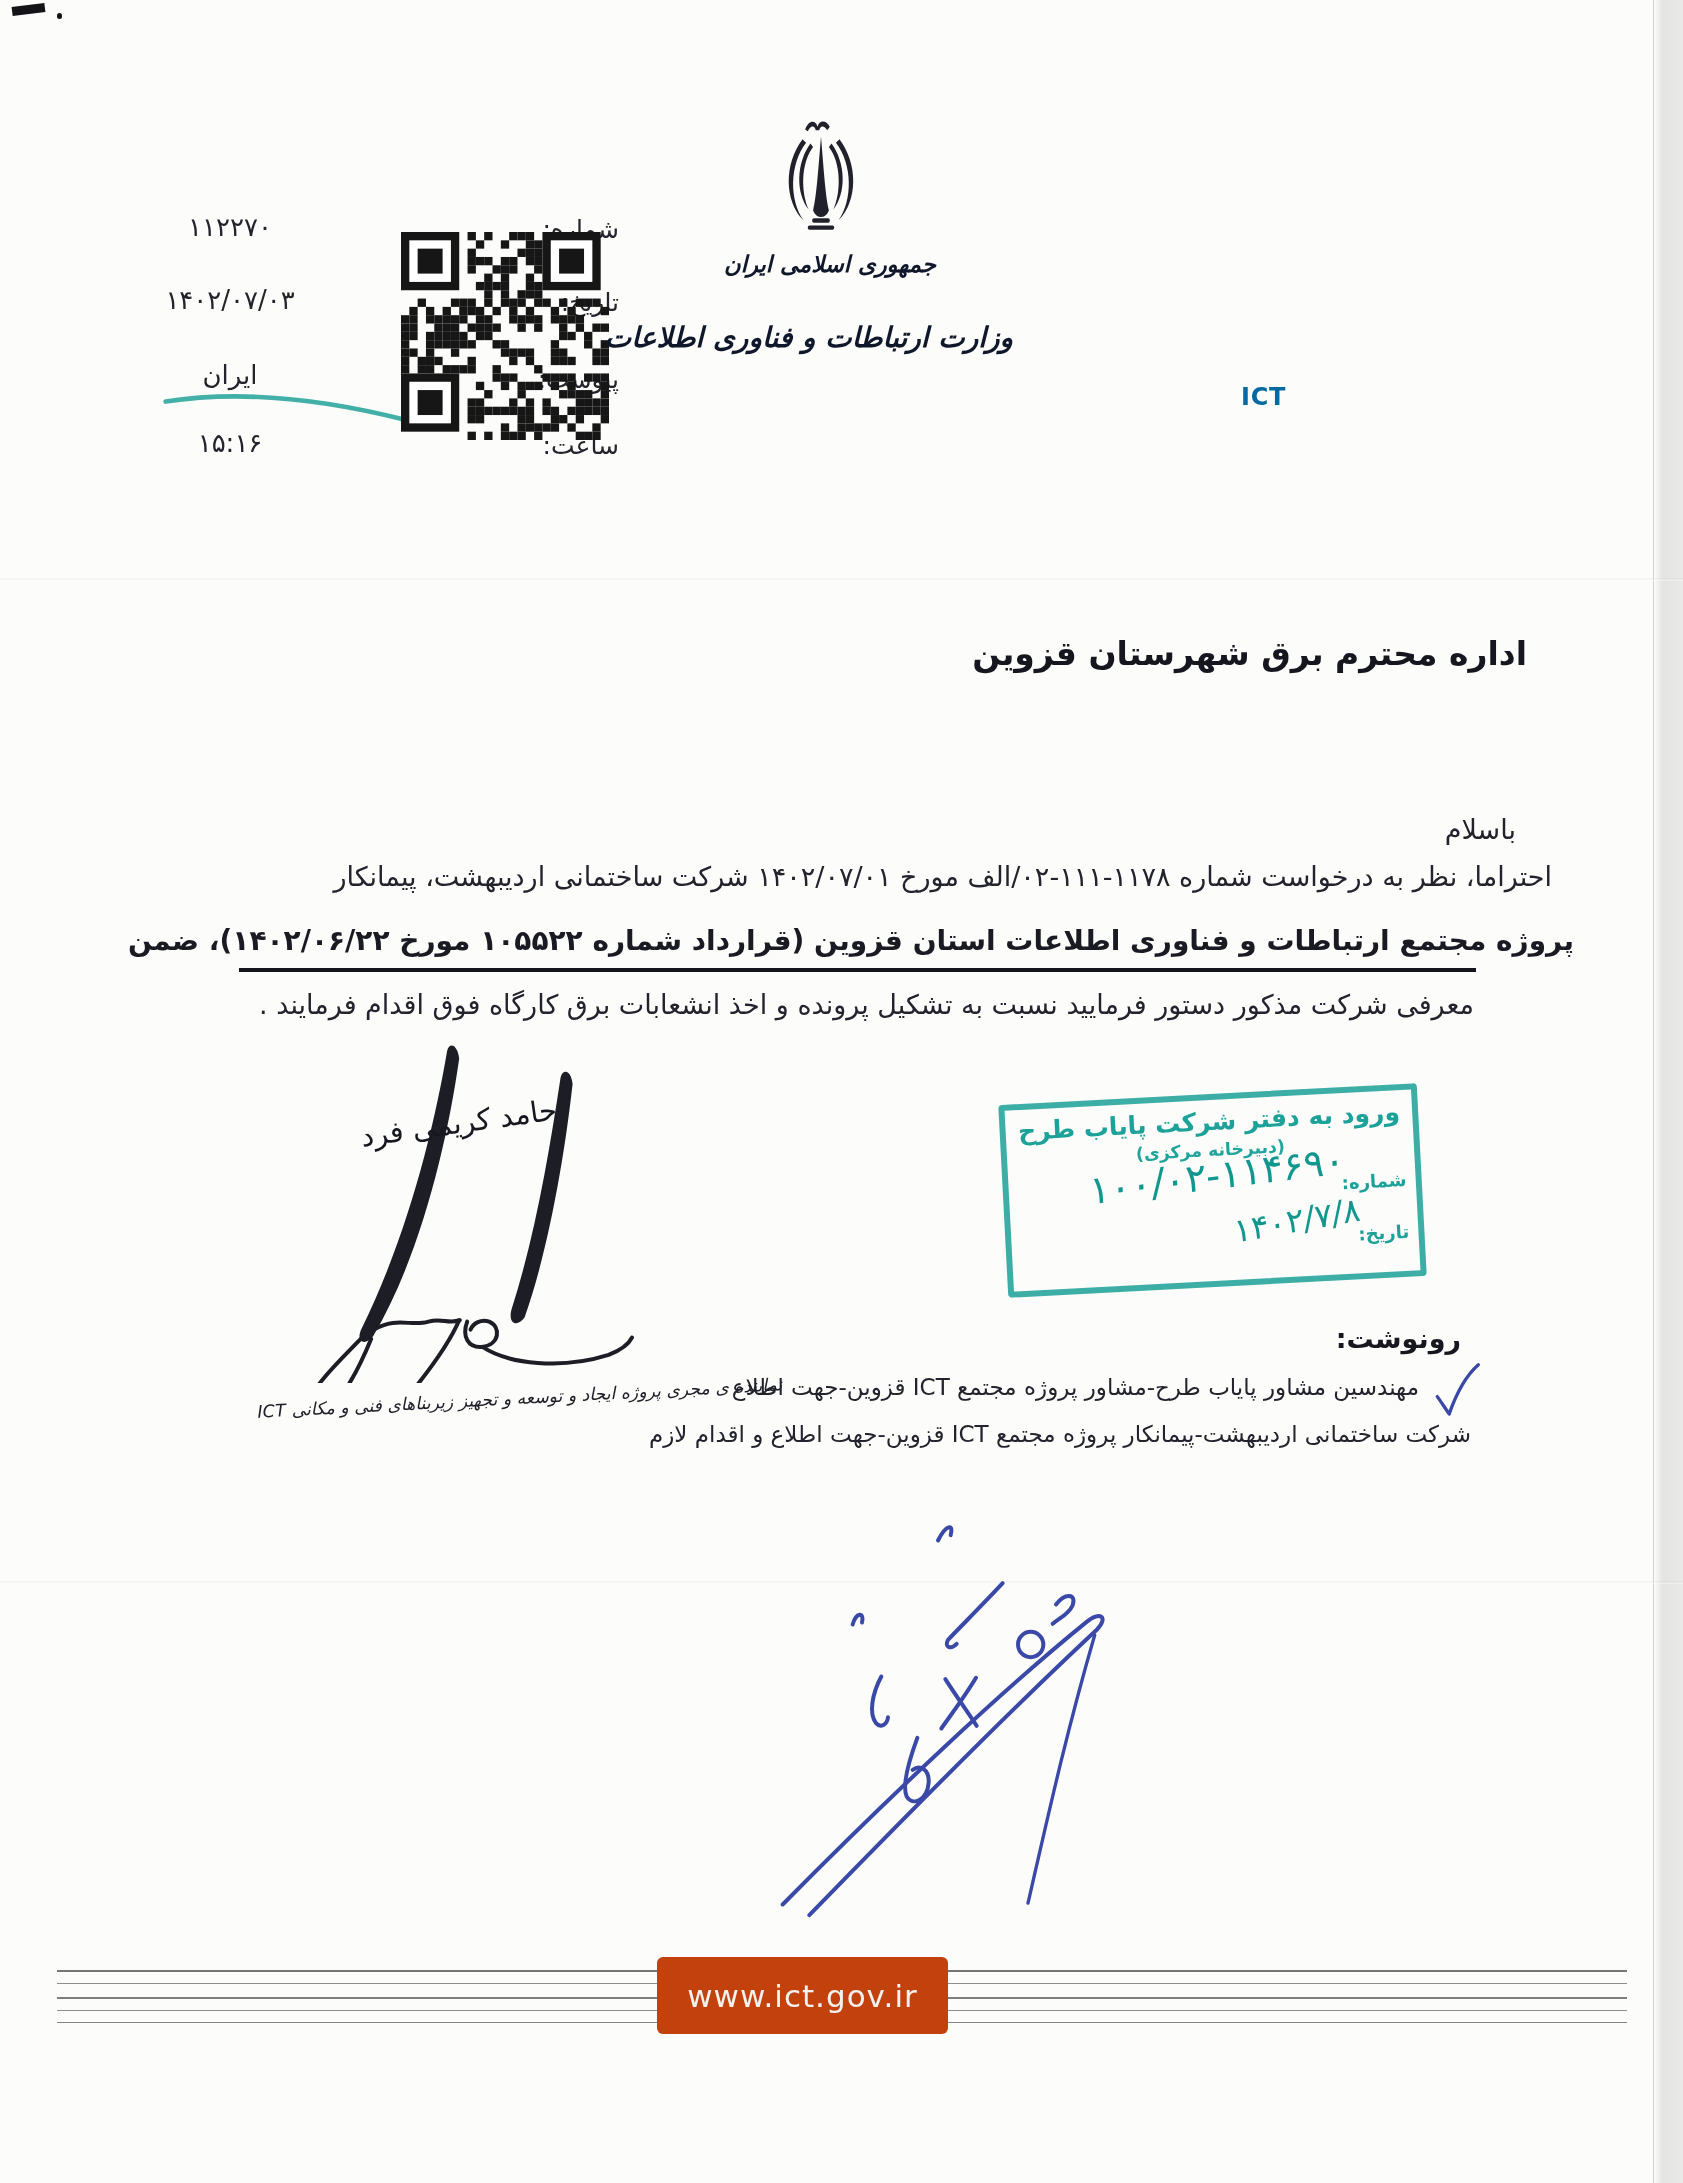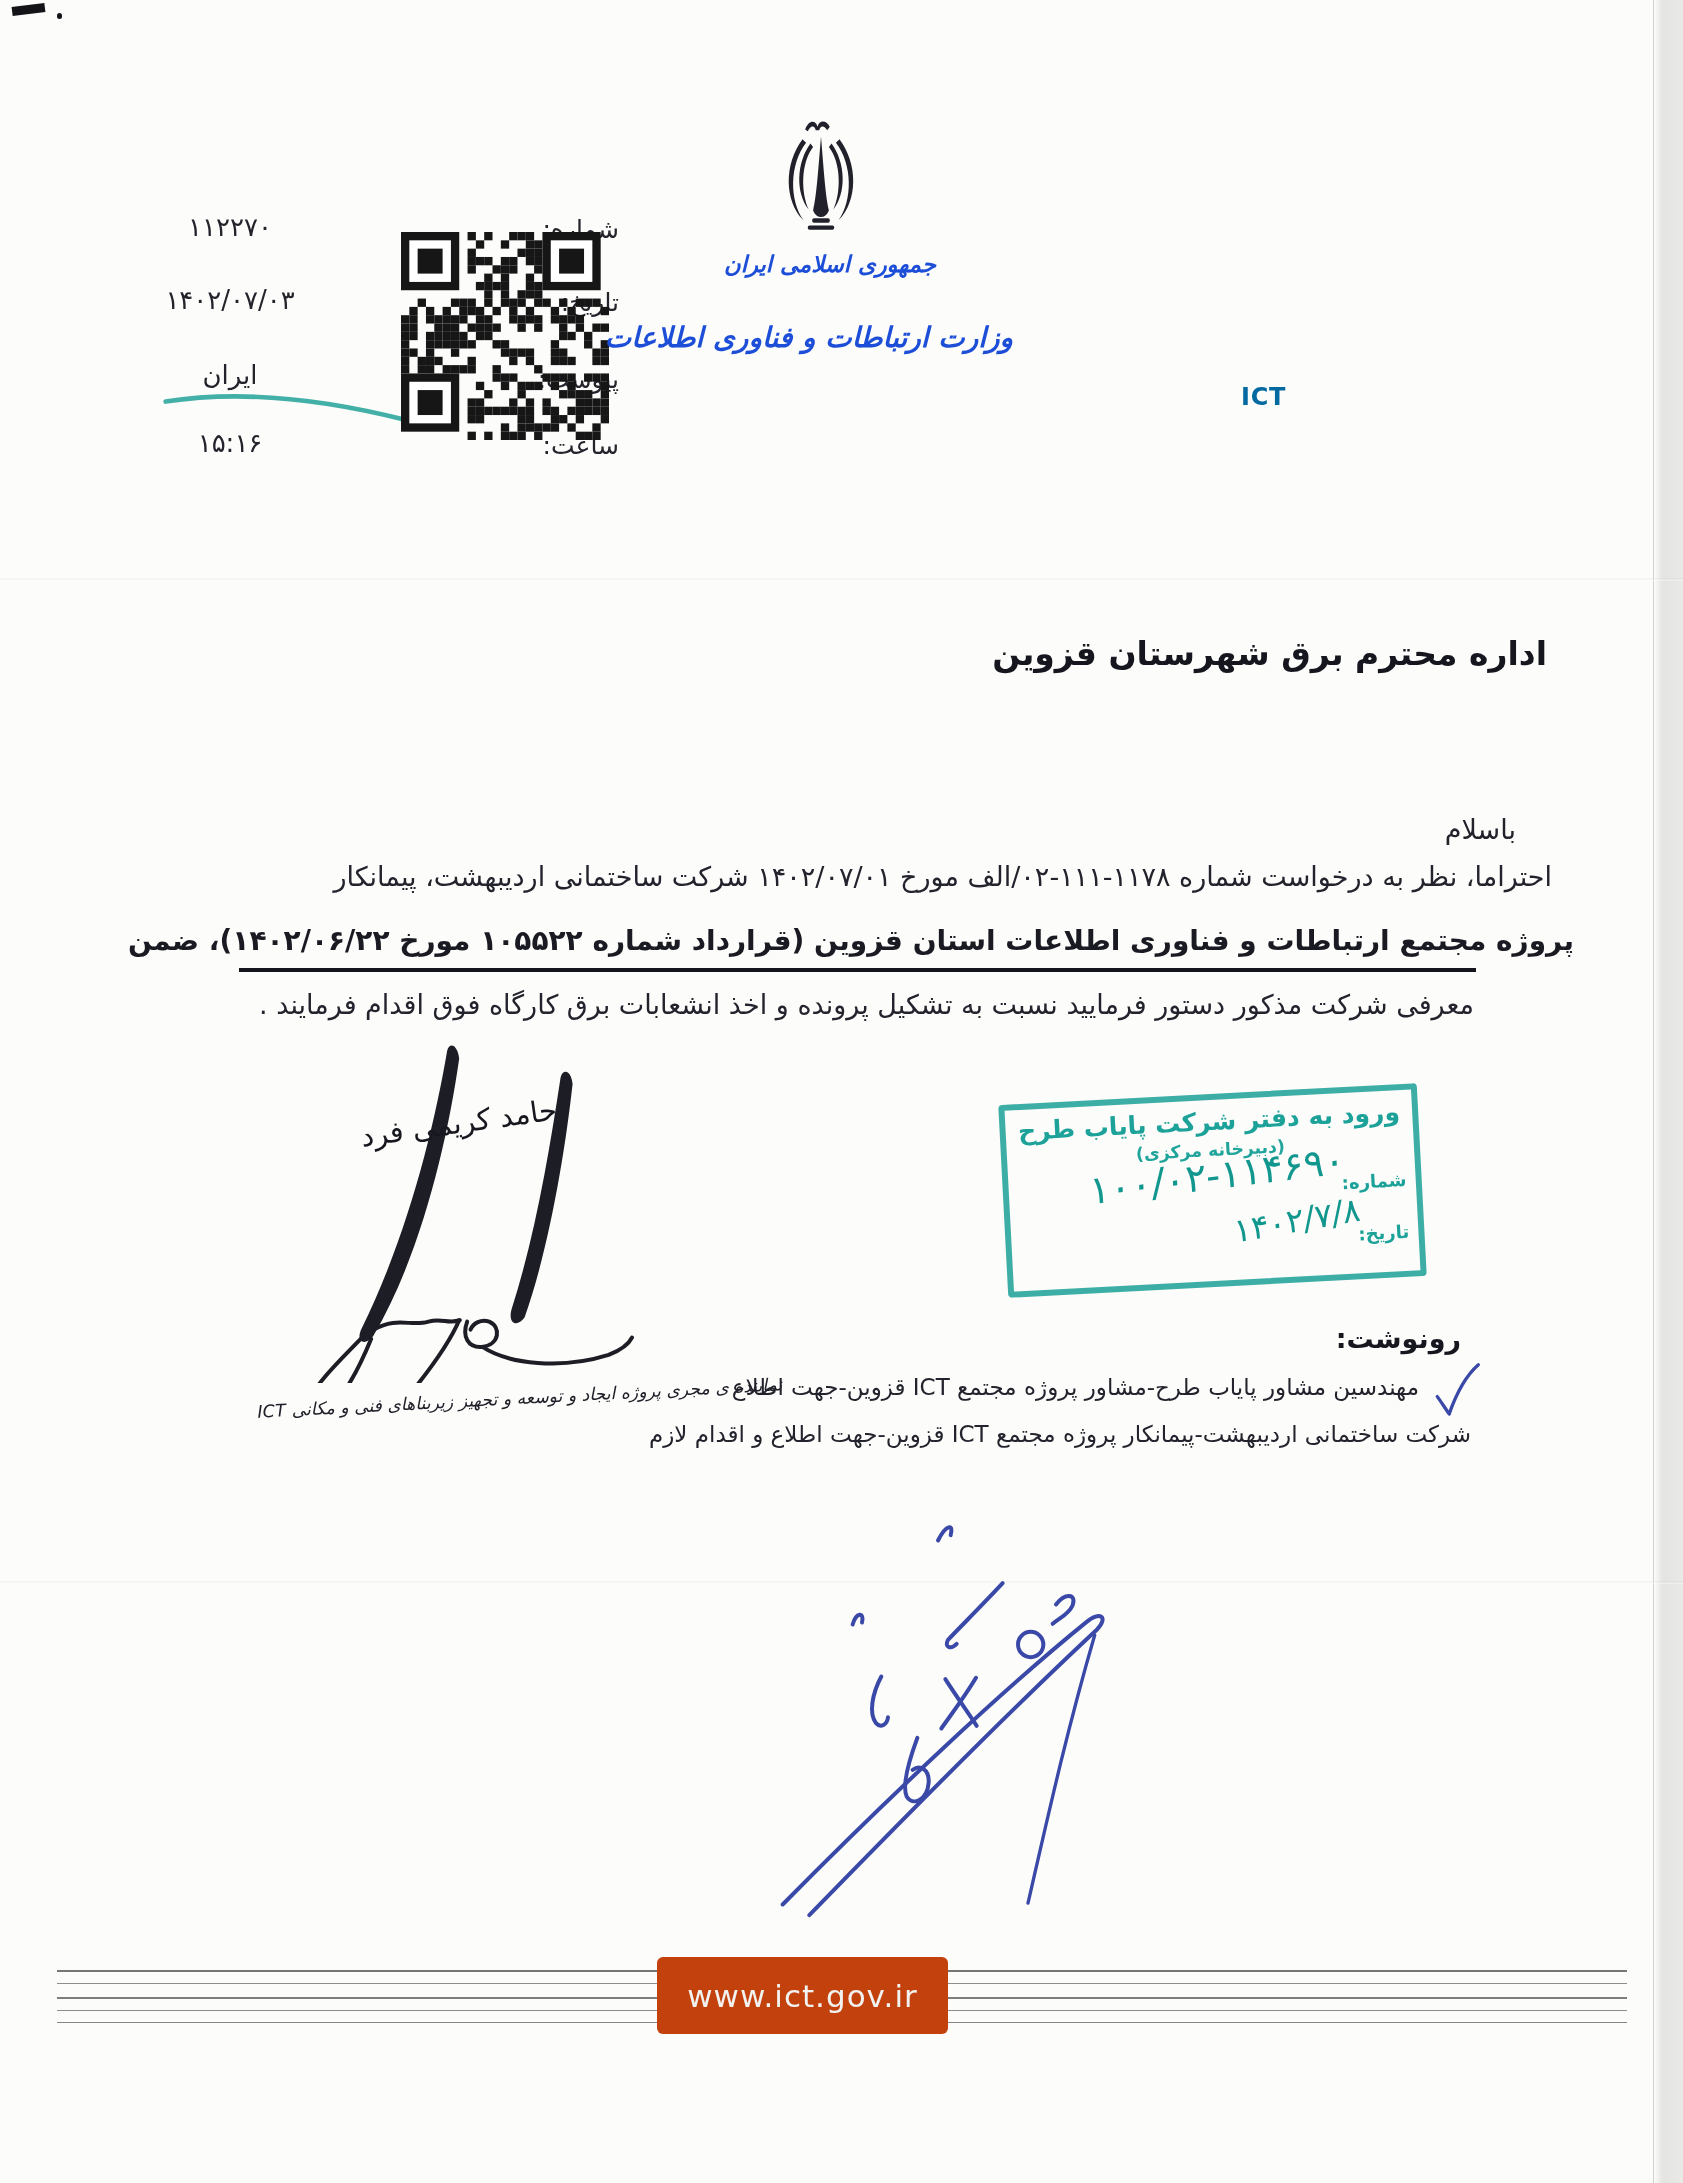--- a/index.html
+++ b/index.html
@@ -13,21 +13,21 @@
   .scan-edge{position:absolute; top:0; right:0; width:29px; height:100%;
     background:linear-gradient(to right,rgba(0,0,0,0) 0%,#e4e4e2 30%,#e9e9e7 100%);
     border-left:1.3px solid #d2d2d0;}
   .crease{position:absolute; left:0; width:100%; height:3.3px;
     background:linear-gradient(to bottom,rgba(0,0,0,0.045),rgba(255,255,255,0.5));}
   .speck{position:absolute; background:#141418;}
   
   .meta-label{position:absolute; font-size:25px; color:#23232c; white-space:nowrap;}
   .meta-value{position:absolute; font-size:26px; color:#23232c; width:320px; left:70px; text-align:center; white-space:nowrap;}
   
-  .calli{position:absolute; font-style:italic; font-weight:bold; color:#1d4ed8; text-align:center; white-space:nowrap;}
+  .calli{position:absolute; font-style:italic; font-weight:bold; color:#0f172a; text-align:center; white-space:nowrap;}
   .lh-title{position:absolute; font-size:27px; font-weight:bold; color:#1b1b25; white-space:nowrap; letter-spacing:-0.3px;}
   .lh-ict{position:absolute; font-size:24px; font-weight:bold; color:#0369a1; letter-spacing:0.7px;}
   
   .recipient{position:absolute; font-size:33px; font-weight:bold; color:#16161f; white-space:nowrap;}
   .subject{position:absolute; font-size:27px; font-weight:bold; color:#17171f; white-space:nowrap; letter-spacing:-0.3px;}
   .salutation{position:absolute; font-size:27px; color:#22222b; white-space:nowrap;}
   .bodyline{position:absolute; font-size:27px; color:#23232d; white-space:nowrap;}
   .bodyline.bold{font-weight:bold; font-size:28px; color:#1a1a23;margin-left:6px;}
   .underline-bar{position:absolute; background:#15151d; height:4px;}
   
@@ -326,21 +326,21 @@
       <path d="M71,27 C92,55 92,97 70,119 C86,96 86,56 67,31 Z"></path>
       <rect x="40" y="117" width="20" height="5" rx="2"></rect>
       <rect x="35" y="125" width="30" height="5" rx="2"></rect>
     </g>
   </svg>
   <div class="calli fa" style="left:720px; top:251px; width:220px; font-size:22.7px;">جمهوری اسلامی ایران</div>
   <div class="calli fa" style="left:666px; top:321px; width:347px; font-size:28px;">وزارت ارتباطات و فناوری اطلاعات</div>
 
   <div class="lh-ict" style="left:1241px; top:383px;">ICT</div>
 
-  <div class="recipient fa" style="right:136px; top:634px;">اداره محترم برق شهرستان قزوین</div>
+  <div class="recipient fa" style="right:156px; top:634px;">اداره محترم برق شهرستان قزوین</div>
   <div class="salutation fa" style="right:167px; top:814px;">باسلام</div>
 
   <div class="bodyline fa" style="right:131px; top:861px;">احتراما، نظر به درخواست شماره ۱۱۷۸‏-۱۱۱‏-۰۲/الف مورخ ۱۴۰۲/۰۷/۰۱ شرکت ساختمانی اردیبهشت، پیمانکار</div>
   <div class="bodyline bold fa" style="right:109px; top:924px;">پروژه مجتمع ارتباطات و فناوری اطلاعات استان قزوین (قرارداد شماره ۱۰۵۵۲۲ مورخ ۱۴۰۲/۰۶/۲۲)، ضمن</div>
   <div class="underline-bar" style="left:239px; top:968px; width:1237px;"></div>
   <div class="bodyline fa" style="right:209px; top:989px;">معرفی شرکت مذکور دستور فرمایید نسبت به تشکیل پرونده و اخذ انشعابات برق کارگاه فوق اقدام فرمایند .</div>
 
   <svg class="abs" style="left:247px; top:1036px;" width="427" height="347" viewBox="0 0 640 520">
     <g stroke="#1d1d26" fill="none" stroke-linecap="round">
       <path d="M300,22 C280,140 240,300 172,438 C162,458 176,466 189,450 C260,330 300,160 318,34 C316,14 304,8 300,22 Z" fill="#1d1d26" stroke="none"></path>

